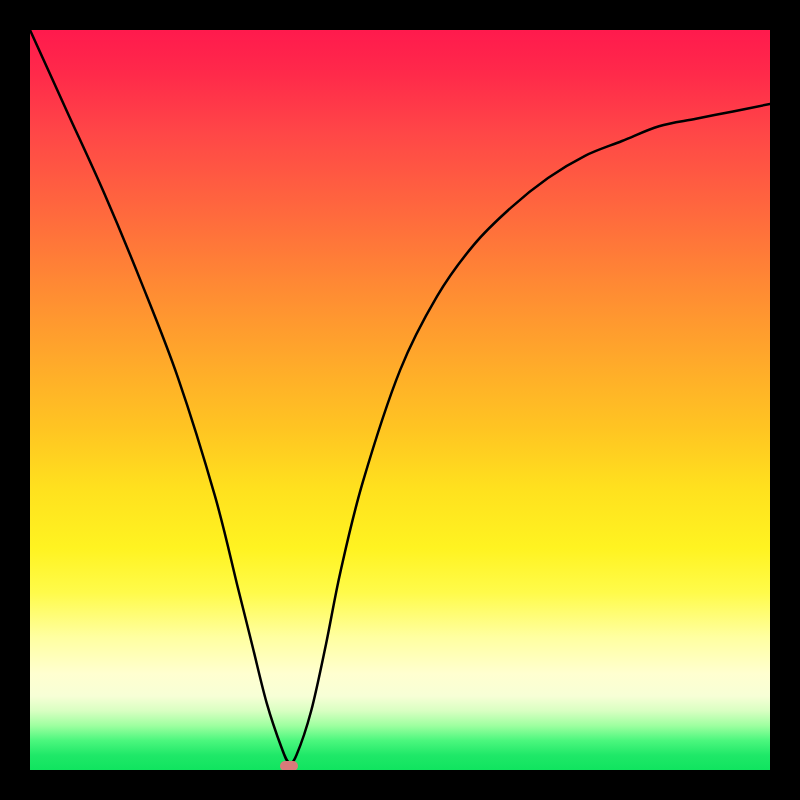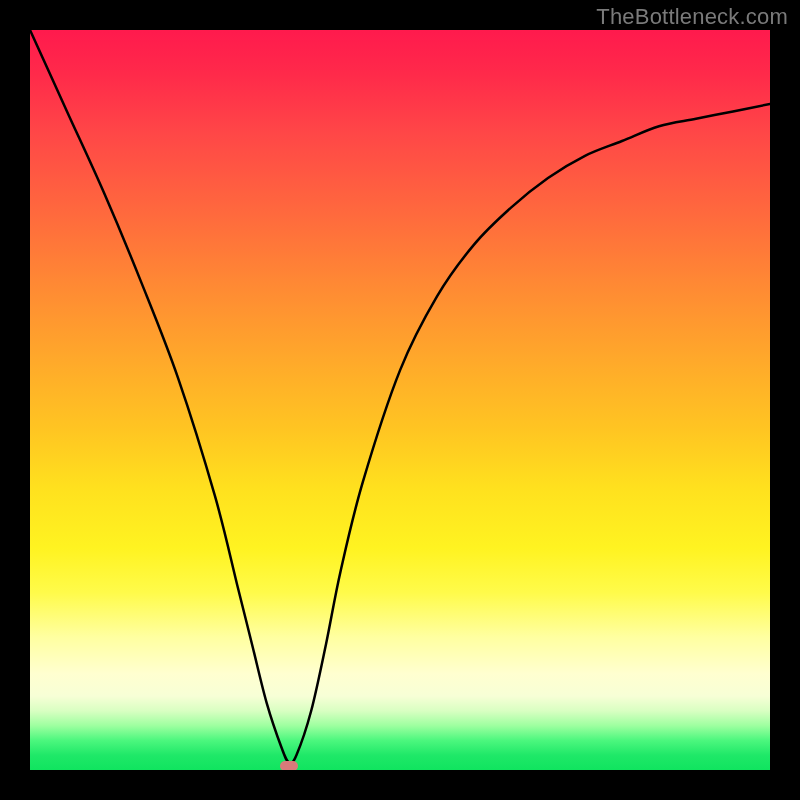--- a/index.html
+++ b/index.html
@@ -73,21 +73,20 @@
     background: #d97a7a;
     border-radius: 5px;
     transform: translate(-50%, -50%);
     z-index: 6;
   }
 </style>
 </head>
 <body>
 
 <div class="frame">
-  <div class="watermark">TheBottleneck.com</div>
 
   <div class="plot-area">
     <div class="gradient"></div>
 
     <svg class="curve" viewBox="0 0 740 740" preserveAspectRatio="none">
       <path id="curve-path" fill="none" stroke="#000" stroke-width="2.5" stroke-linecap="round" stroke-linejoin="round" d="M 0 0 C 6.166666666666667 13.566666666666606, 24.666666666666668 54.26666666666665, 37 81.39999999999998 C 49.333333333333336 108.53333333333342, 61.66666666666667 134.4333333333334, 74 162.79999999999995 C 86.33333333333333 191.16666666666663, 98.66666666666667 220.76666666666665, 111 251.59999999999997 C 123.33333333333334 282.4333333333333, 135.66666666666666 312.0333333333333, 148 347.79999999999995 C 160.33333333333334 383.5666666666667, 175.13333333333335 431.6666666666667, 185 466.2 C 194.86666666666665 500.73333333333335, 201.03333333333333 530.3333333333334, 207.20000000000002 555 C 213.36666666666667 579.6666666666666, 217.06666666666666 594.4666666666667, 222 614.2 C 226.93333333333337 633.9333333333333, 231.86666666666665 656.1333333333333, 236.8 673.4 C 241.73333333333332 690.6666666666666, 247.9 707.9333333333334, 251.60000000000002 717.8 C 255.29999999999998 727.6666666666666, 256.5333333333333 731.3666666666667, 259 732.6 C 261.46666666666664 733.8333333333334, 262.7 733.8333333333334, 266.4 725.2 C 270.09999999999997 716.5666666666667, 276.26666666666665 699.3, 281.2 680.8 C 286.1333333333333 662.3, 291.0666666666667 637.6333333333333, 296 614.2 C 300.9333333333333 590.7666666666667, 304.6333333333333 567.3333333333334, 310.8 540.2 C 316.9666666666667 513.0666666666666, 323.1333333333333 484.70000000000005, 333 451.4 C 342.8666666666667 418.1, 357.6666666666667 371.23333333333335, 370 340.4 C 382.3333333333333 309.56666666666666, 394.6666666666667 287.3666666666667, 407.00000000000006 266.4 C 419.3333333333333 245.43333333333334, 431.6666666666667 229.40000000000003, 444 214.60000000000002 C 456.33333333333337 199.80000000000007, 468.66666666666663 188.70000000000005, 481 177.60000000000002 C 493.33333333333337 166.5, 505.6666666666666 156.63333333333333, 518 148 C 530.3333333333334 139.36666666666656, 542.6666666666666 131.96666666666658, 555 125.80000000000007 C 567.3333333333334 119.63333333333344, 579.6666666666666 115.9333333333334, 592 111 C 604.3333333333334 106.0666666666666, 616.6666666666666 99.89999999999998, 629 96.20000000000005 C 641.3333333333334 92.5, 653.6666666666666 91.26666666666665, 666 88.79999999999995 C 678.3333333333334 86.33333333333337, 690.6666666666666 83.86666666666667, 703 81.39999999999998 C 715.3333333333334 78.9333333333334, 733.8333333333334 75.23333333333335, 740 74"></path>
     </svg>
 
     <div class="marker" id="marker" style="left: 259px; top: 736.3px;"></div>
   </div>

